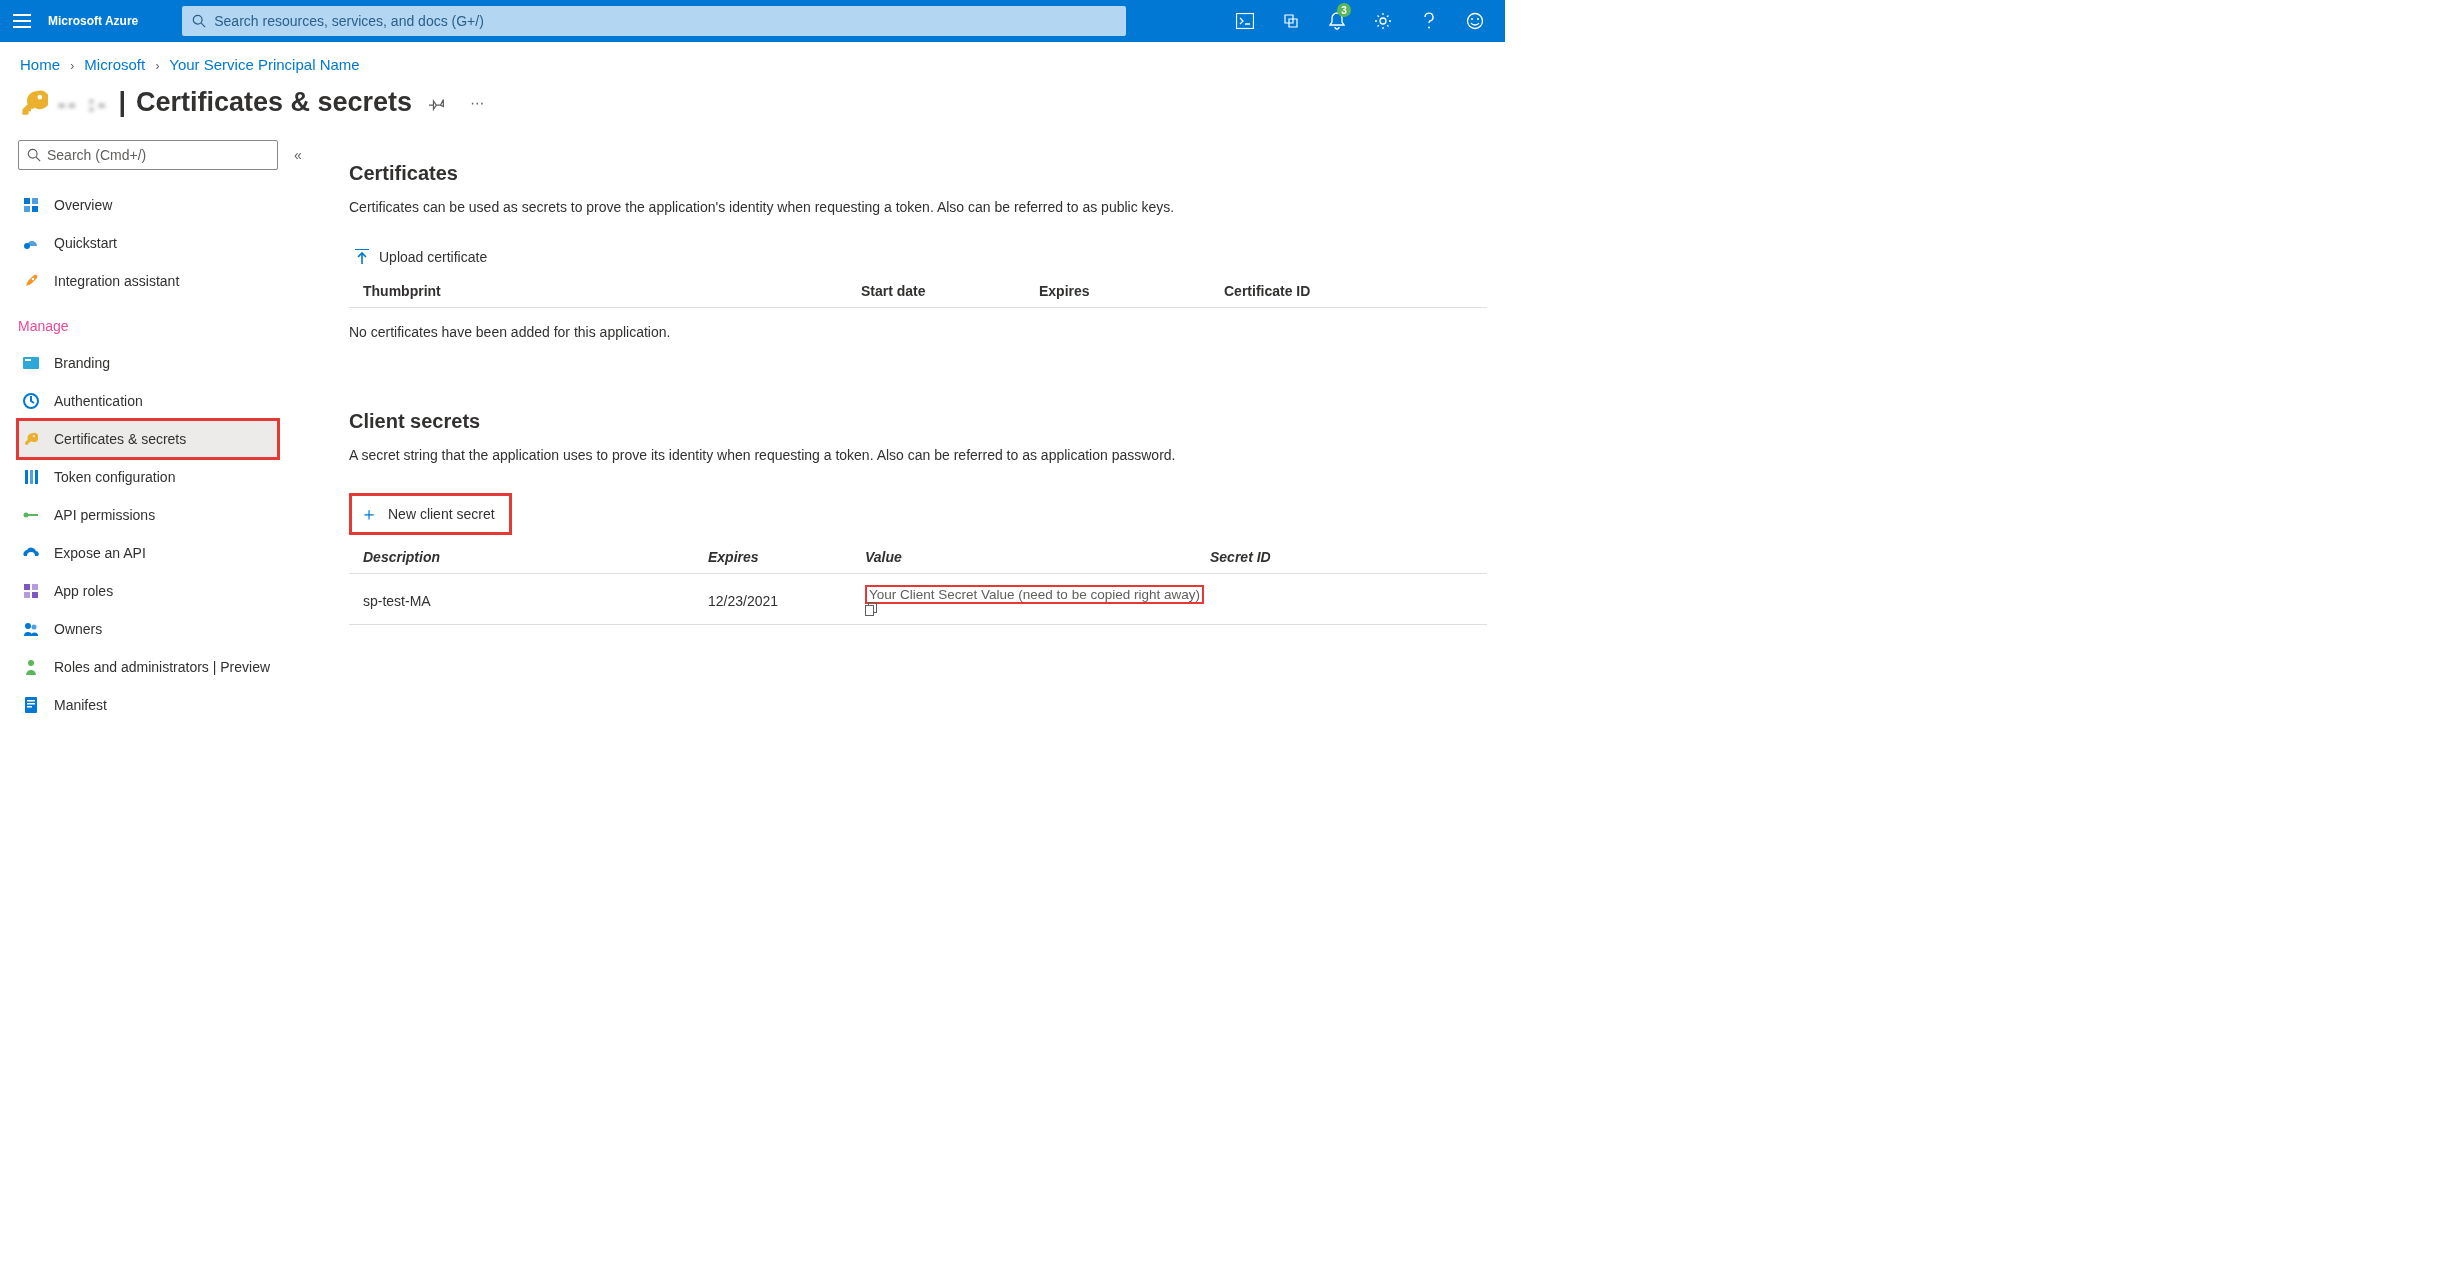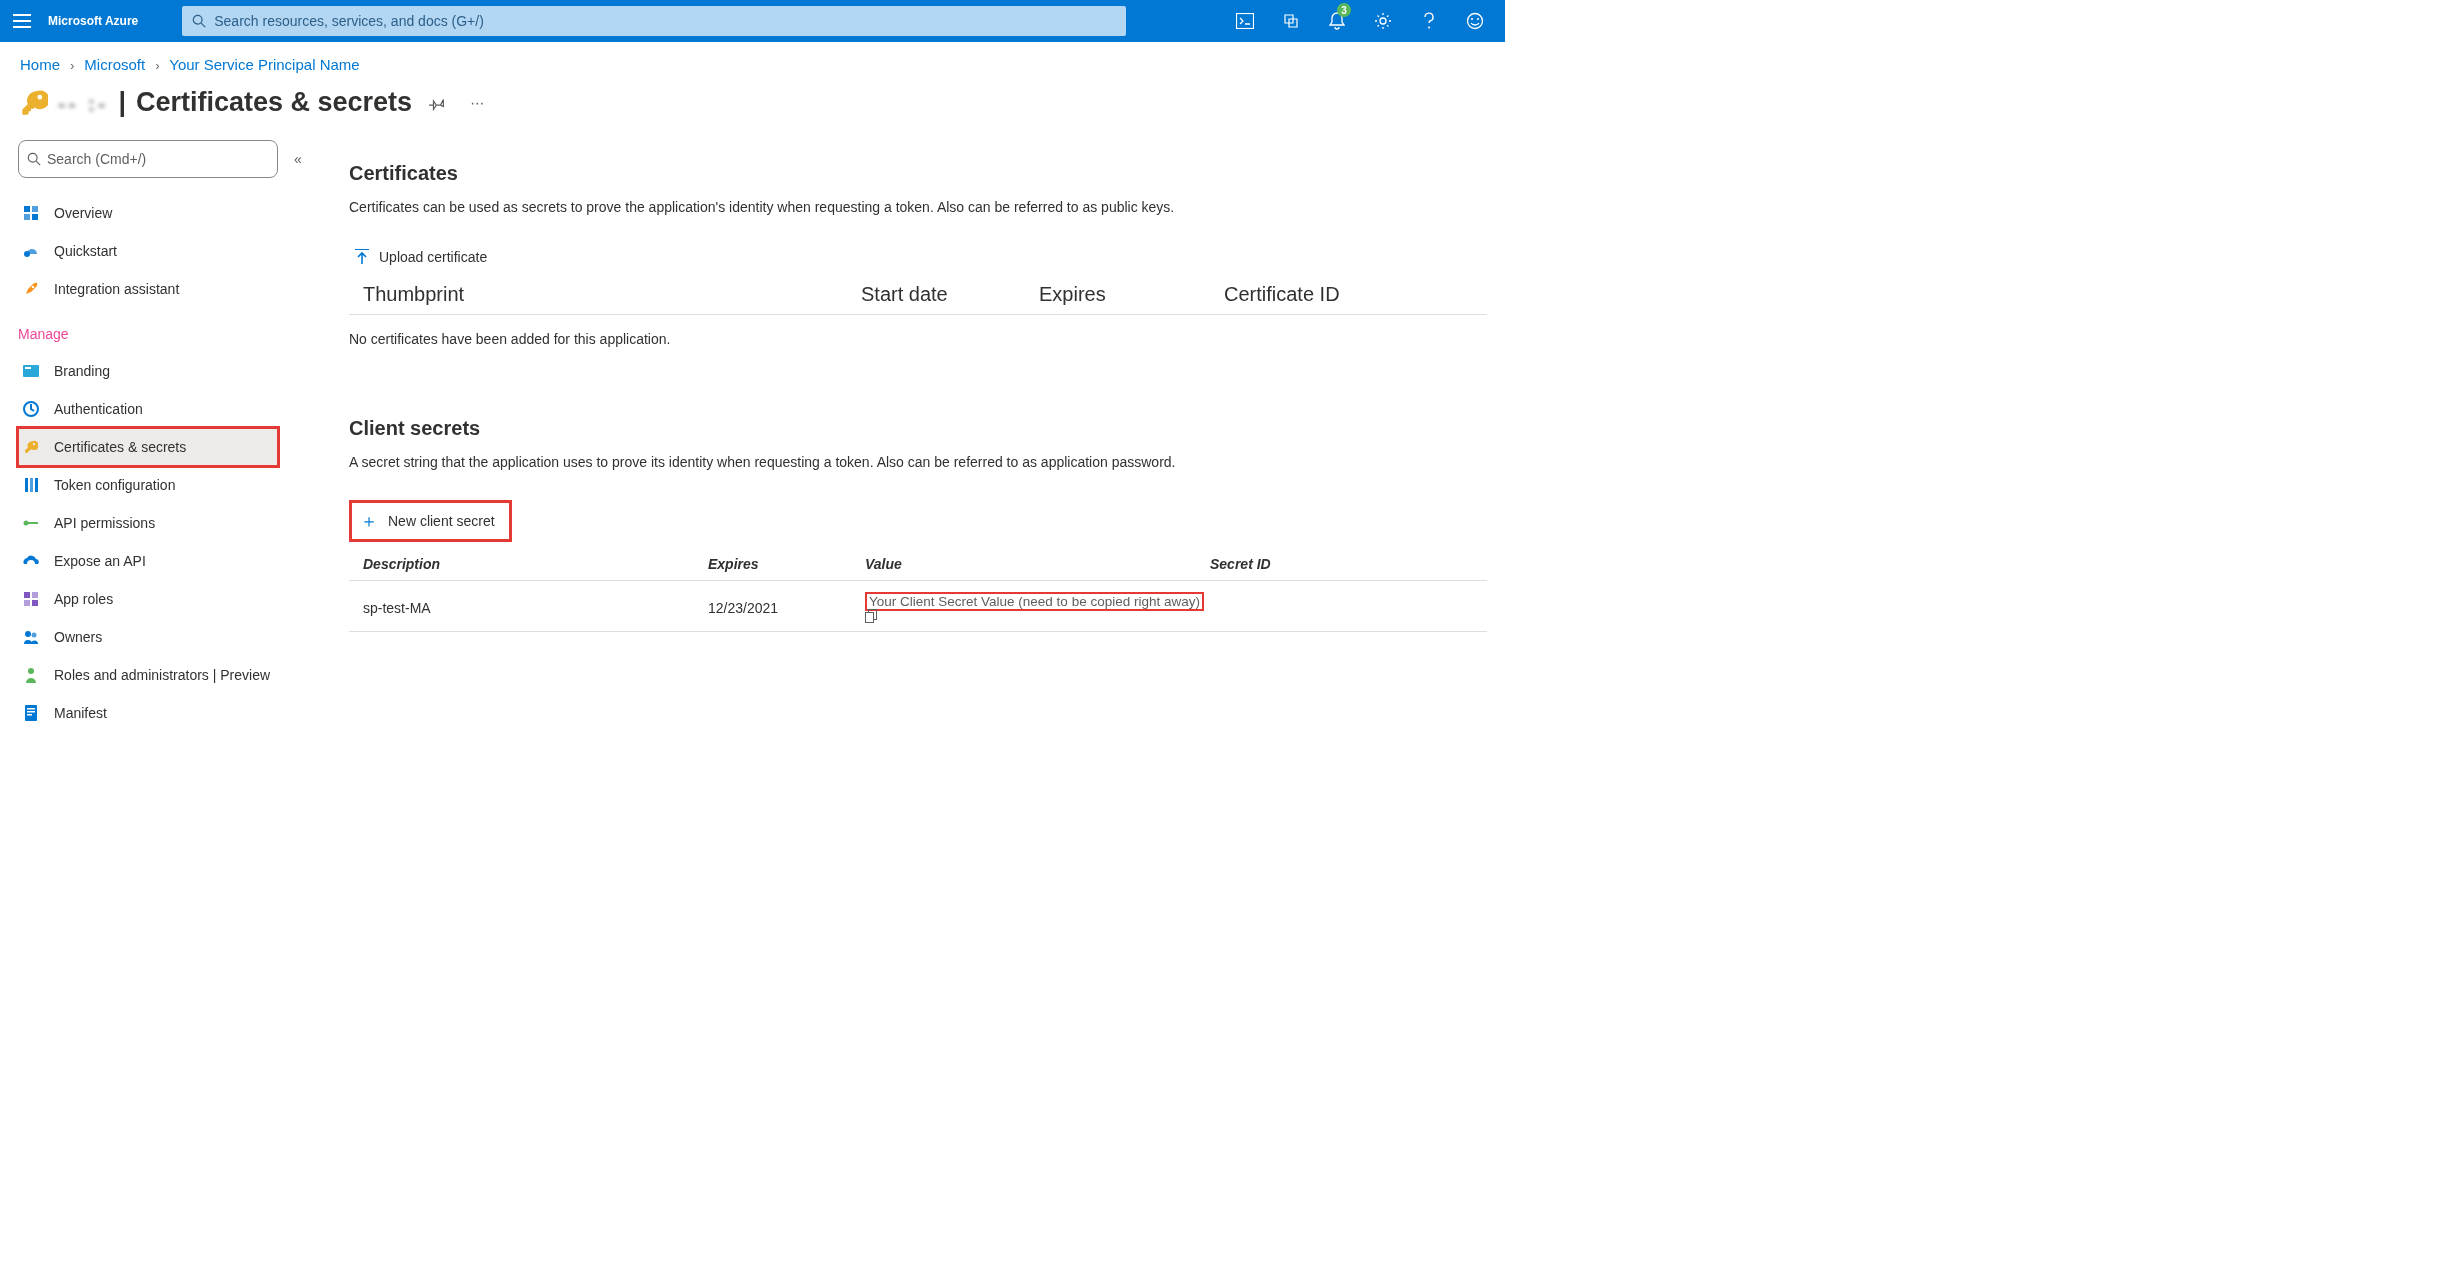--- a/index.html
+++ b/index.html
@@ -22,38 +22,38 @@
 
   .page-head { display: flex; align-items: center; padding: 4px 20px 22px 20px; gap: 10px; }
   .page-head .key-icon { color: #eab02e; font-size: 28px; }
   .page-head h1 { font-size: 27px; font-weight: 600; display: flex; align-items: baseline; gap: 10px; }
   .page-head .blur { filter: blur(2px); color: #777; font-size: 22px; letter-spacing: 3px; }
   .pin-btn, .more-btn { width: 30px; height: 30px; display: flex; align-items: center; justify-content: center; cursor: pointer; color: #605e5c; }
 
   .body { display: flex; }
   .sidebar { width: 325px; padding-left: 18px; }
   .side-search-row { display: flex; align-items: center; gap: 16px; margin-bottom: 16px; }
-  .side-search { width: 260px; height: 38px; border: 1px solid #8a8886; border-radius: 8px; display: flex; align-items: center; padding: 0 8px; }
+  .side-search { width: 260px; height: 30px; border: 1px solid #8a8886; border-radius: 2px; display: flex; align-items: center; padding: 0 8px; }
   .side-search input { flex: 1; border: none; outline: none; font-size: 14px; }
   .side-search input::placeholder { color: #605e5c; }
   .collapse-btn { cursor: pointer; color: #605e5c; font-size: 14px; }
   .side-item { display: flex; align-items: center; gap: 12px; height: 38px; padding-left: 2px; font-size: 14px; cursor: pointer; }
   .side-item.selected { background: #edebe9; }
   .side-item .ic { width: 22px; display: flex; align-items: center; justify-content: center; }
   .side-item.highlighted-box { outline: 3px solid #e53935; outline-offset: -1px; width: 260px; }
   .side-group-label { font-size: 14px; font-weight: 400; color: #ec4899; padding: 18px 0 10px 0; }
 
   .main { flex: 1; border-left: 0; padding: 0 18px 40px 24px; }
   .feedback-row { display: flex; align-items: center; gap: 10px; padding: 2px 0 10px 0; border-bottom: 1px solid #e1dfdd; color: #323130; cursor: pointer; }
   .feedback-row .heart { color: #605e5c; }
   .section-h { font-size: 20px; font-weight: 600; margin-top: 22px; }
   .section-p { font-size: 14px; color: #323130; margin-top: 14px; }
   .upload-btn { display: inline-flex; align-items: center; gap: 10px; margin-top: 30px; padding: 4px 6px; cursor: pointer; font-size: 14px; }
   .upload-btn .arrow-ic { color: #0078d4; border-top: 1px solid #0078d4; padding-top:1px; }
-  .tbl-head { display: flex; font-weight: 400; font-size: 20px; margin-top: 14px; border-bottom: 1px solid #e1dfdd; padding-bottom: 8px; padding-left: 14px; }
+  .tbl-head { display: flex; font-weight: 700; font-size: 14px; margin-top: 14px; border-bottom: 1px solid #e1dfdd; padding-bottom: 8px; padding-left: 14px; }
   .c-thumb { flex: 0 0 498px; }
   .c-start { flex: 0 0 178px; }
   .c-exp   { flex: 0 0 185px; }
   .c-certid{ flex: 1; }
   .empty-msg { padding: 16px 0 0 0; font-size: 14px; }
   .new-secret-btn { display: inline-flex; align-items: center; gap: 10px; margin-top: 30px; padding: 6px 14px 6px 8px; cursor: pointer; font-size: 14px; border: 3px solid #e53935; }
   .new-secret-btn .plus-ic { color: #0078d4; font-size: 18px; }
   .sec-head { display: flex; font-weight: 600; font-size: 14px; margin-top: 14px; border-bottom: 1px solid #e1dfdd; padding-bottom: 8px; padding-left: 14px; font-style: italic; }
   .s-desc { flex: 0 0 345px; }
   .s-exp  { flex: 0 0 157px; }

